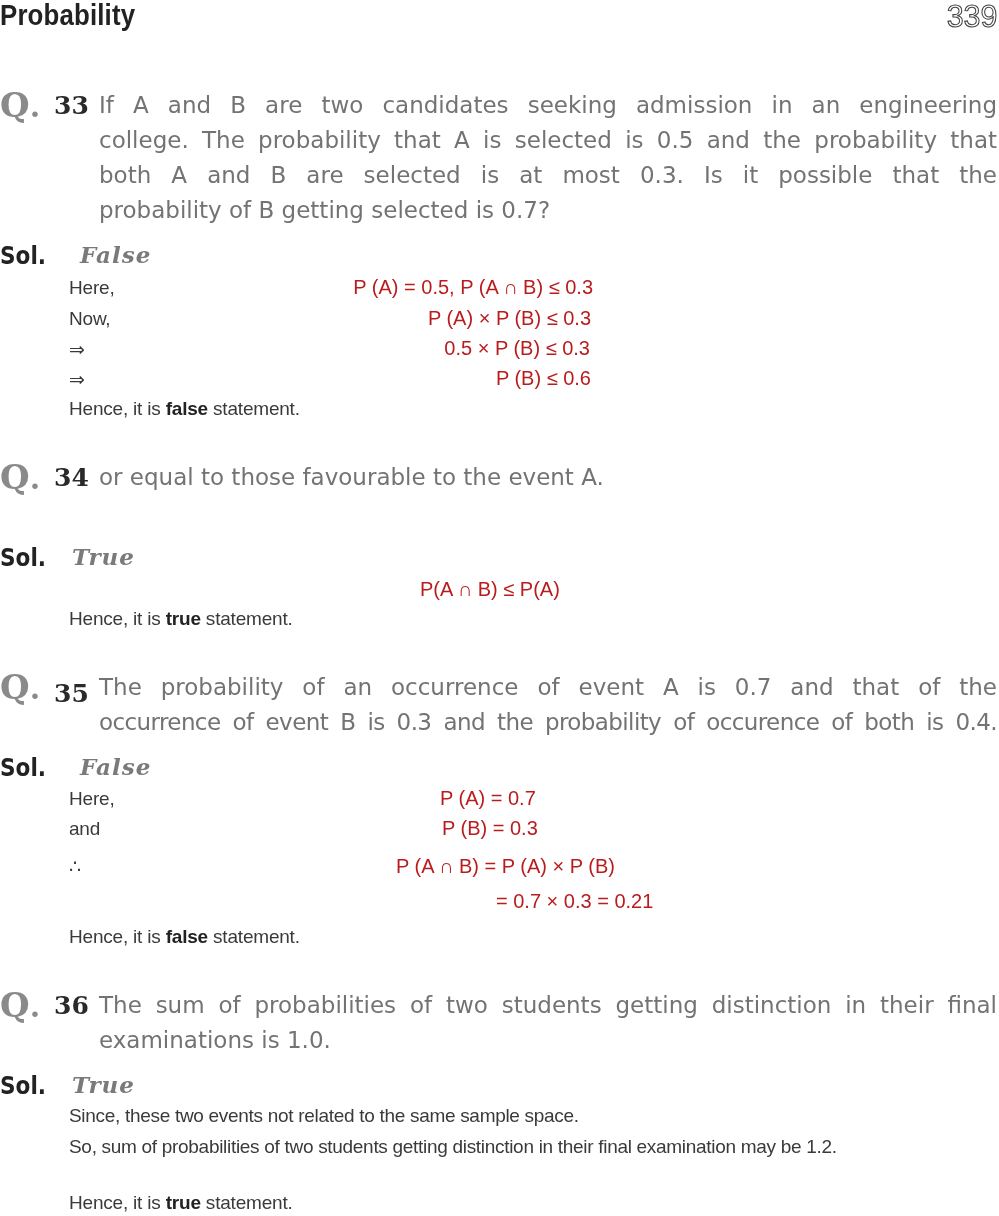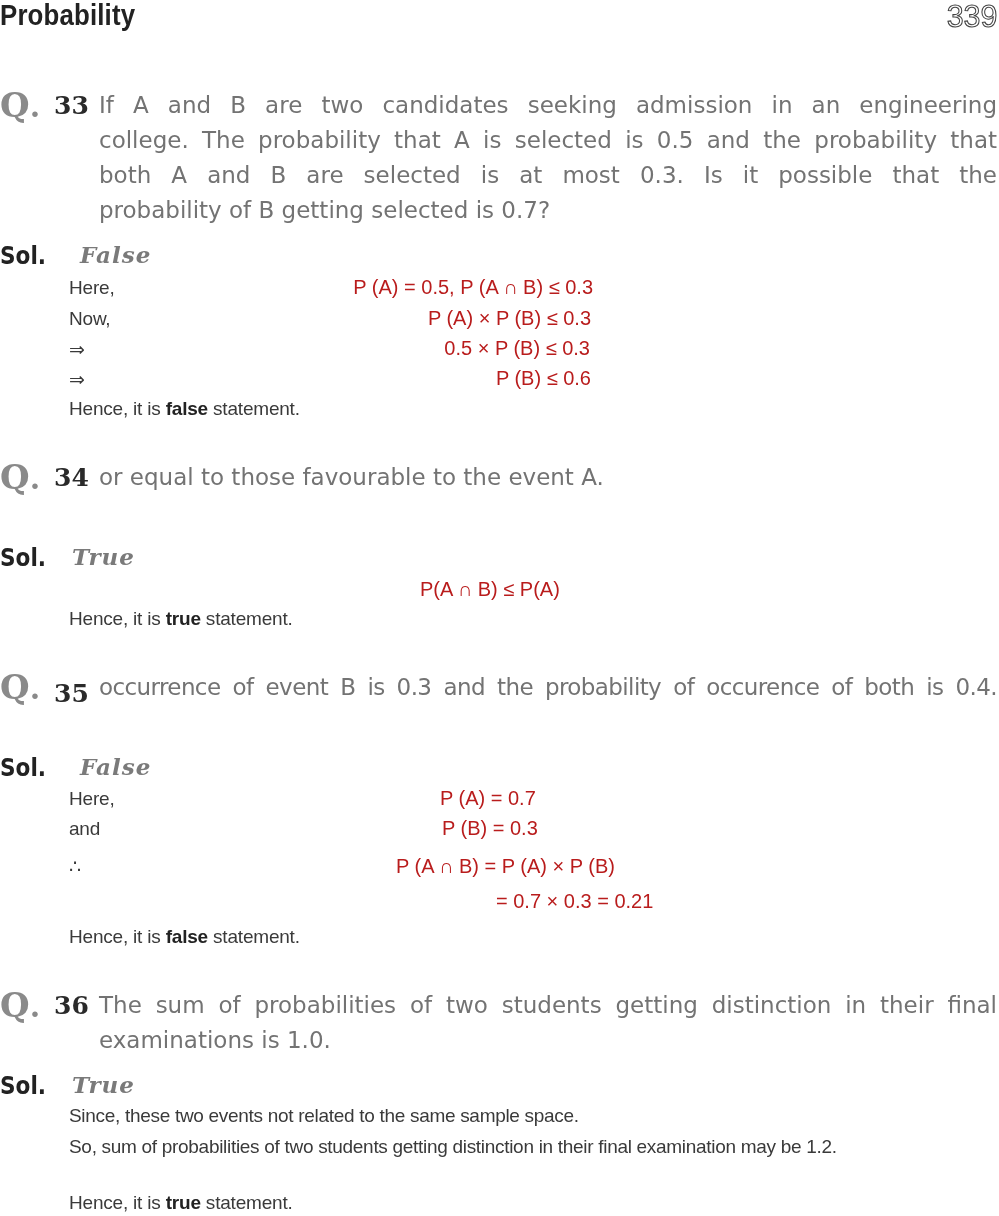--- a/index.html
+++ b/index.html
@@ -62,20 +62,21 @@
 <div class="verdict" style="left:72px;top:543px;">True</div>
 <div class="math" style="left:420px;top:578px;text-align:left;">P(A ∩ B) ≤ P(A)</div>
 <div class="line" style="left:69px;top:608px;">
   <span>Hence, it is </span><b>true</b><span> statement.</span>
 </div>
 
 <div class="q" style="top:670px;">
   <div class="q-mark" style="top:0;"><span>Q</span><span class="dot">.</span></div>
   <div class="q-num" style="top:9px;">35</div>
   <div class="q-text" style="top:0;">
+    <div style="text-align-last:justify;">The probability of an occurrence of event A is 0.7 and that of the</div>
     <div style="text-align-last:justify;letter-spacing:-0.6px;">occurrence of event B is 0.3 and the probability of occurence of both is 0.4.</div>
   </div>
 </div>
 <div class="sol-label" style="top:754px;">Sol.</div>
 <div class="verdict" style="left:80px;top:753px;">False</div>
 <div class="line" style="left:69px;top:788px;">Here,</div>
 <div class="math" style="left:440px;top:787px;text-align:left;">P (A) = 0.7</div>
 <div class="line" style="left:69px;top:818px;">and</div>
 <div class="math" style="left:442px;top:817px;text-align:left;">P (B) = 0.3</div>
 <div class="line" style="left:69px;top:855px;">∴</div>

